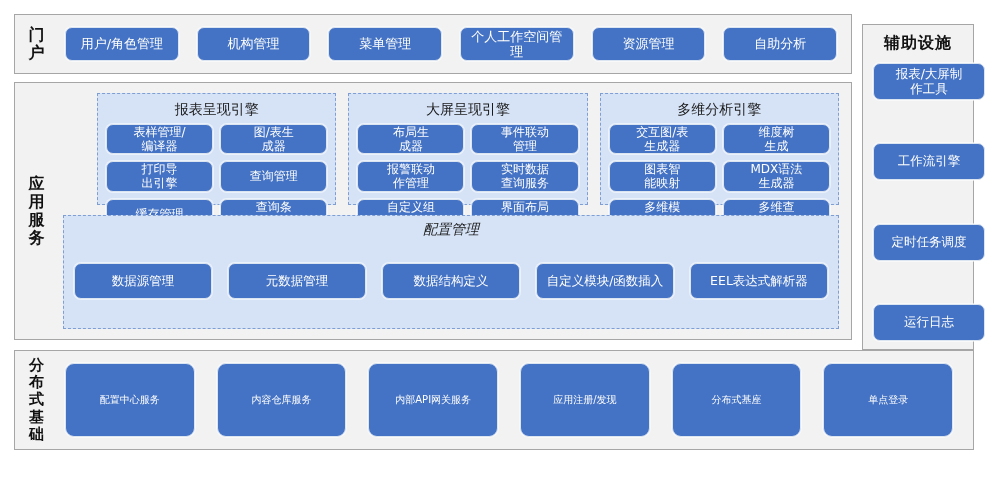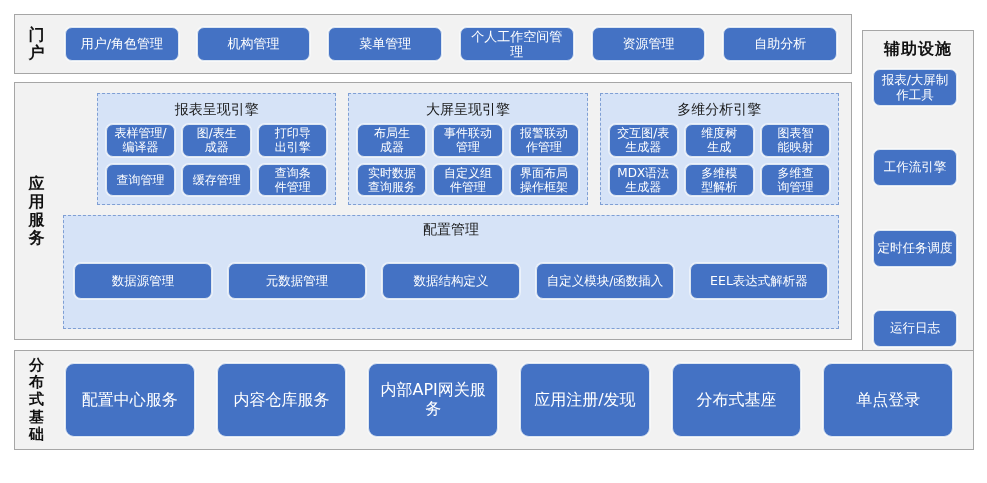--- a/index.html
+++ b/index.html
@@ -77,21 +77,21 @@
   #portal-btns .btn {
     height: 34px;
     font-size: 13px;
     padding: 0 10px;
     flex: 1 1 0;
   }
 
   
   #aux-box {
     position: absolute;
-    left: 862px; top: 30px; width: 112px; height: 326px;
+    left: 862px; top: 24px; width: 112px; height: 326px;
     background: #f2f2f2;
     border: 1px solid #a6a6a6;
     box-sizing: border-box;
     display: flex;
     flex-direction: column;
     align-items: center;
     padding: 8px 0 8px 0;
   }
   #aux-title {
     font-size: 16px;
@@ -103,21 +103,21 @@
   #aux-list {
     flex: 1 1 auto;
     display: flex;
     flex-direction: column;
     justify-content: space-between;
     width: 90px;
   }
   #aux-list .btn {
     height: 37px;
     font-size: 12.5px;
-    width: 84px;
+    width: 112px;
   }
 
   
   #app-box { left: 14px; top: 82px; width: 838px; height: 258px; }
   #app-inner {
     flex: 1 1 auto;
     display: flex;
     flex-direction: column;
     padding: 10px 12px 10px 4px;
     gap: 10px;
@@ -142,41 +142,42 @@
   .engine-title {
     text-align: center;
     font-size: 14px;
     color: #1a1a1a;
     font-weight: normal;
     padding: 3px 0 5px 0;
   }
   .engine-grid {
     flex: 1 1 auto;
     display: grid;
-    grid-template-columns: repeat(3, 1fr);
+    grid-template-columns: repeat(2, 1fr);
     grid-template-rows: repeat(2, 1fr);
     gap: 7px;
   }
   .engine-grid .btn { font-size: 12px; padding: 0 2px; }
 
   
   #config-box {
     flex: 1 1 auto;
     background: #d6e3f7;
     border: 1px dashed #7f9fd4;
     box-sizing: border-box;
     display: flex;
     flex-direction: column;
     padding: 3px 10px 9px 10px;
   }
   #config-title {
     text-align: center;
     font-size: 14px;
     color: #1a1a1a;
     padding: 2px 0 4px 0;
+    font-style: italic;
   }
   #config-btns {
     flex: 1 1 auto;
     display: flex;
     align-items: center;
     gap: 16px;
   }
   #config-btns .btn {
     flex: 1 1 0;
     height: 36px;
@@ -189,21 +190,21 @@
   #base-btns {
     flex: 1 1 auto;
     display: flex;
     align-items: center;
     gap: 22px;
     padding: 0 20px 0 6px;
   }
   #base-btns .btn {
     flex: 1 1 0;
     height: 74px;
-    font-size: 16px;
+    font-size: 10px;
     border-radius: 9px;
     padding: 0 6px;
   }
 </style>
 </head>
 <body>
 
 <div id="root">
 
   <div class="section-box" id="portal-box">

